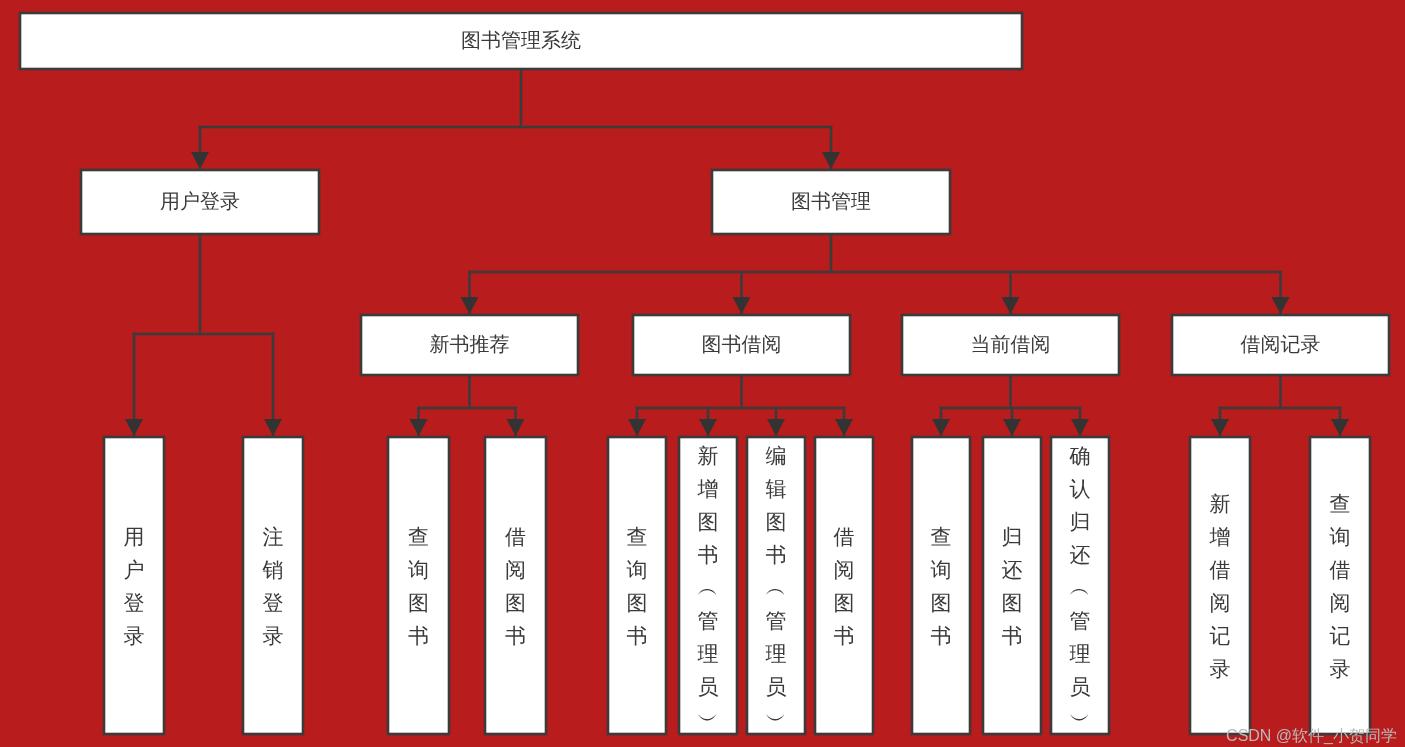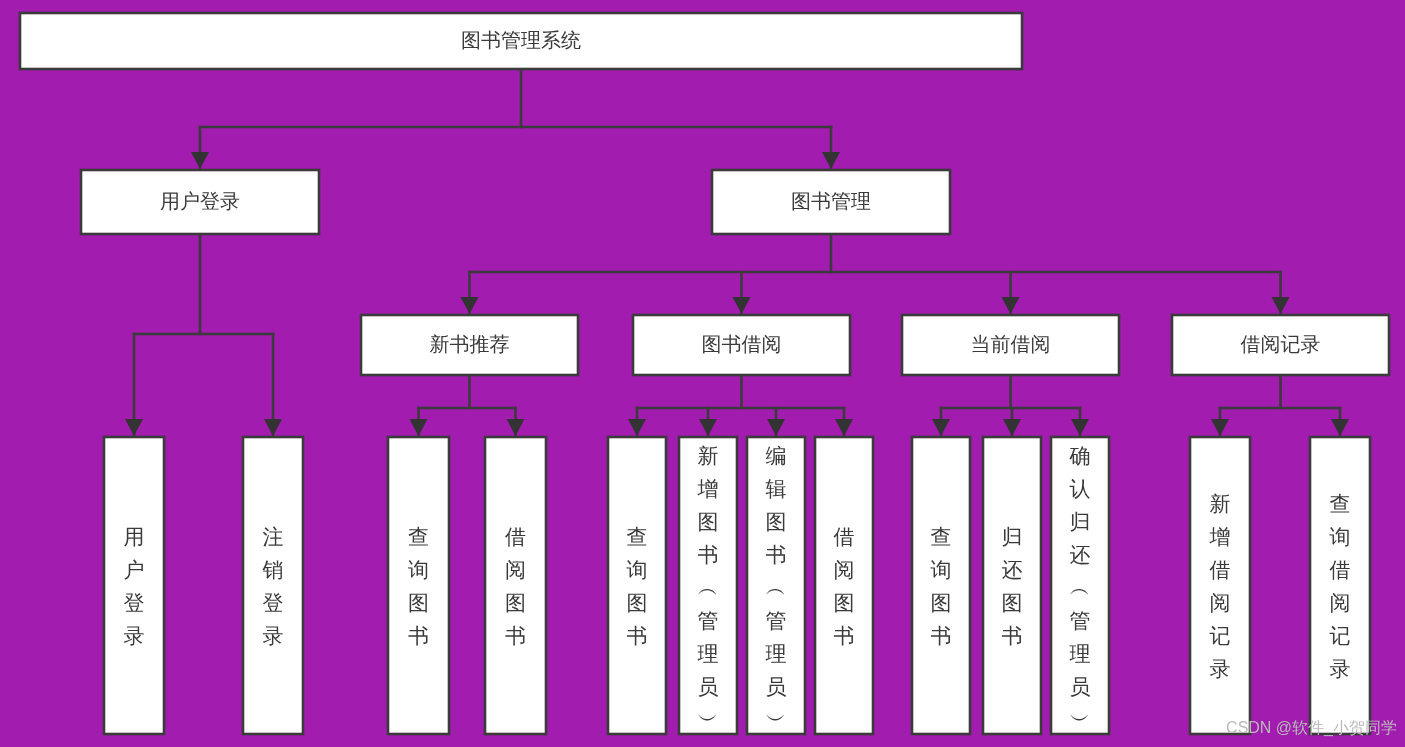--- a/index.html
+++ b/index.html
@@ -7,21 +7,21 @@
     padding: 0;
     background: #ffffff;
   }
   body {
     font-family: "Liberation Sans", "DejaVu Sans", sans-serif;
   }
   #stage {
     position: relative;
     width: 1405px;
     height: 747px;
-    background: #a21caf;
+    background: #b91c1c;
     overflow: hidden;
   }
   svg#diagram {
     position: absolute;
     left: 0;
     top: 0;
     width: 1405px;
     height: 747px;
     display: block;
   }
@@ -50,21 +50,21 @@
   .node-label-v {
     font-family: "Liberation Sans", "DejaVu Sans", sans-serif;
     fill: #3a3a3a;
     font-size: 21px;
     letter-spacing: 2px;
     text-anchor: middle;
   }
   .watermark {
     position: absolute;
     right: 8px;
-    bottom: 8px;
+    bottom: 0;
     font-family: "Liberation Sans", "DejaVu Sans", sans-serif;
     font-size: 16px;
     color: #b9b9b9;
     white-space: nowrap;
     user-select: none;
   }
 </style>
 </head>
 <body>
 

